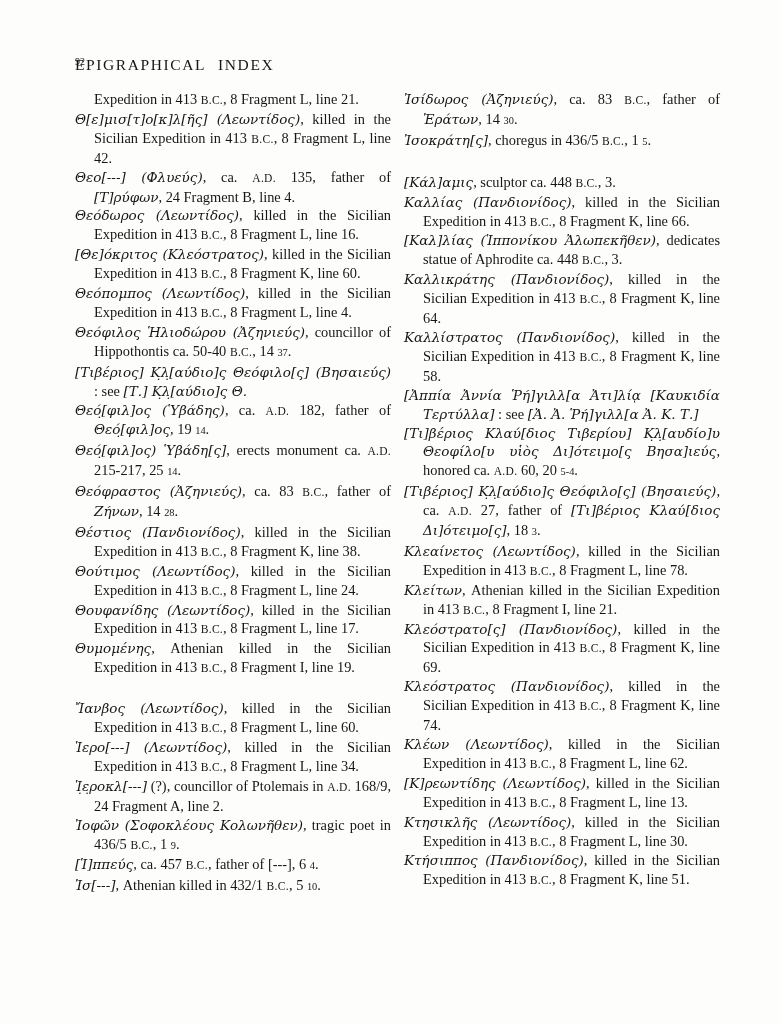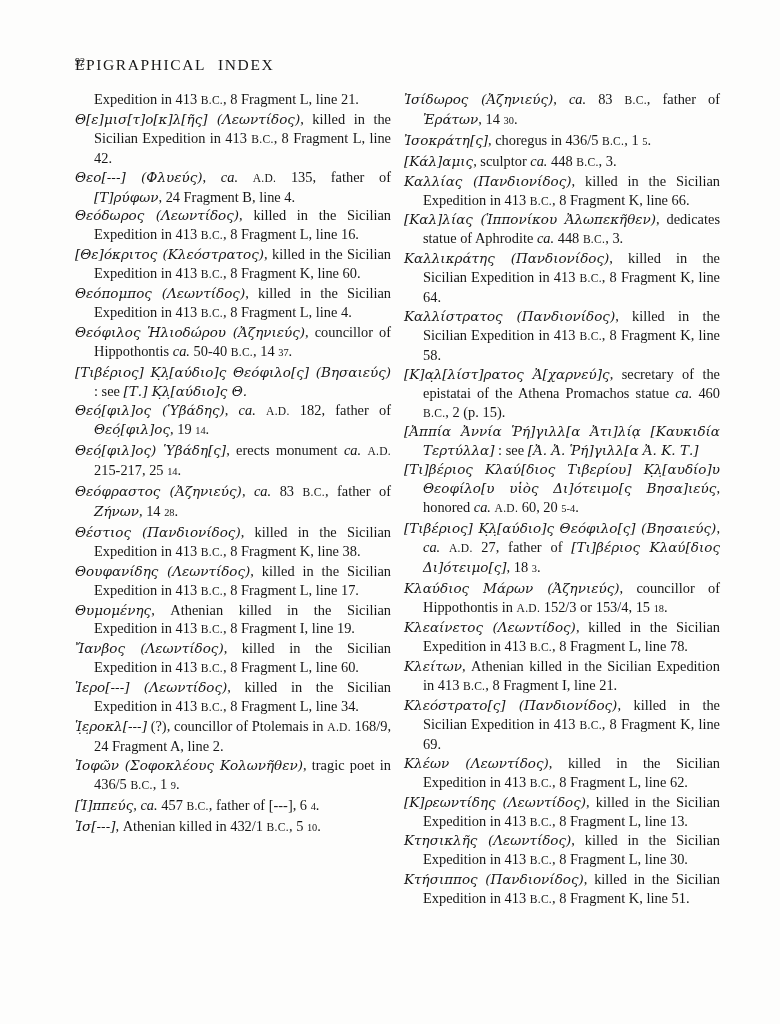--- a/index.html
+++ b/index.html
@@ -40,27 +40,27 @@
   .column { width: 316px; }
   .entry {
     margin: 0;
     font-size: 14.4px;
     line-height: 18.9px;
     text-align: justify;
     padding-left: 19px;
     text-indent: -19px;
   }
   .entry.cont { text-indent: 0; }
-  .entry.gap1 { }
+  .entry.gap1 { margin-top: 21px; }
   .seg-greek {
     font-family: "DejaVu Serif", serif;
     font-style: italic;
     font-size: 0.94em;
   }
-  .seg-ital { font-style: italic; }
+  .seg-ital { }
   .seg-sc { font-size: 0.8em; letter-spacing: 0.3px; }
   .seg-num { font-size: 0.72em; }
 </style>
 </head>
 <body>
 
 <div class="page">
   <div class="header">
     <span class="page-number">92</span>
     <div class="running-title">EPIGRAPHICAL INDEX</div>
@@ -72,44 +72,44 @@
         <p class="entry"><span class="seg-greek">Θεο[---] (Φλυεύς)</span><span class="seg-roman">, </span><span class="seg-ital">ca.</span><span class="seg-roman"> </span><span class="seg-sc">A.D.</span><span class="seg-roman"> 135, father of </span><span class="seg-greek">[Τ]ρύφων</span><span class="seg-roman">, 24 Fragment B, line 4.</span></p>
         <p class="entry"><span class="seg-greek">Θεόδωρος (Λεωντίδος)</span><span class="seg-roman">, killed in the Sicilian Expedition in 413 </span><span class="seg-sc">B.C.</span><span class="seg-roman">, 8 Fragment L, line 16.</span></p>
         <p class="entry"><span class="seg-greek">[Θε]όκριτος (Κλεόστρατος)</span><span class="seg-roman">, killed in the Sicilian Expedition in 413 </span><span class="seg-sc">B.C.</span><span class="seg-roman">, 8 Fragment K, line 60.</span></p>
         <p class="entry"><span class="seg-greek">Θεόπομπος (Λεωντίδος)</span><span class="seg-roman">, killed in the Sicilian Expedition in 413 </span><span class="seg-sc">B.C.</span><span class="seg-roman">, 8 Fragment L, line 4.</span></p>
         <p class="entry"><span class="seg-greek">Θεόφιλος Ἡλιοδώρου (Ἀζηνιεύς)</span><span class="seg-roman">, councillor of Hippothontis </span><span class="seg-ital">ca.</span><span class="seg-roman"> 50-40 </span><span class="seg-sc">B.C.</span><span class="seg-roman">, 14 </span><span class="seg-num">37</span><span class="seg-roman">.</span></p>
         <p class="entry"><span class="seg-greek">[Τιβέριος] Κ̣λ̣[αύδιο]ς Θεόφιλο[ς] (Βησαιεύς)</span><span class="seg-roman"> : see </span><span class="seg-greek">[Τ.] Κ̣λ̣[αύδιο]ς Θ.</span></p>
         <p class="entry"><span class="seg-greek">Θεό̣[φιλ]ος (Ὑβάδης)</span><span class="seg-roman">, </span><span class="seg-ital">ca.</span><span class="seg-roman"> </span><span class="seg-sc">A.D.</span><span class="seg-roman"> 182, father of </span><span class="seg-greek">Θεό̣[φιλ]ος</span><span class="seg-roman">, 19 </span><span class="seg-num">14</span><span class="seg-roman">.</span></p>
         <p class="entry"><span class="seg-greek">Θεό̣[φιλ]ος) Ὑβάδη[ς]</span><span class="seg-roman">, erects monument </span><span class="seg-ital">ca.</span><span class="seg-roman"> </span><span class="seg-sc">A.D.</span><span class="seg-roman"> 215-217, 25 </span><span class="seg-num">14</span><span class="seg-roman">.</span></p>
         <p class="entry"><span class="seg-greek">Θεόφραστος (Ἀζηνιεύς)</span><span class="seg-roman">, </span><span class="seg-ital">ca.</span><span class="seg-roman"> 83 </span><span class="seg-sc">B.C.</span><span class="seg-roman">, father of </span><span class="seg-greek">Ζήνων</span><span class="seg-roman">, 14 </span><span class="seg-num">28</span><span class="seg-roman">.</span></p>
         <p class="entry"><span class="seg-greek">Θέστιος (Πανδιονίδος)</span><span class="seg-roman">, killed in the Sicilian Expedition in 413 </span><span class="seg-sc">B.C.</span><span class="seg-roman">, 8 Fragment K, line 38.</span></p>
+        <p class="entry"><span class="seg-greek">Θούτιμος (Λεωντίδος)</span><span class="seg-roman">, killed in the Sicilian Expedition in 413 </span><span class="seg-sc">B.C.</span><span class="seg-roman">, 8 Fragment L, line 24.</span></p>
         <p class="entry"><span class="seg-greek">Θουφανίδης (Λεωντίδος)</span><span class="seg-roman">, killed in the Sicilian Expedition in 413 </span><span class="seg-sc">B.C.</span><span class="seg-roman">, 8 Fragment L, line 17.</span></p>
         <p class="entry"><span class="seg-greek">Θυμομένης</span><span class="seg-roman">, Athenian killed in the Sicilian Expedition in 413 </span><span class="seg-sc">B.C.</span><span class="seg-roman">, 8 Fragment I, line 19.</span></p>
         <p class="entry gap1"><span class="seg-greek">Ἴανβος (Λεωντίδος)</span><span class="seg-roman">, killed in the Sicilian Expedition in 413 </span><span class="seg-sc">B.C.</span><span class="seg-roman">, 8 Fragment L, line 60.</span></p>
         <p class="entry"><span class="seg-greek">Ἱερο[---] (Λεωντίδος)</span><span class="seg-roman">, killed in the Sicilian Expedition in 413 </span><span class="seg-sc">B.C.</span><span class="seg-roman">, 8 Fragment L, line 34.</span></p>
         <p class="entry"><span class="seg-greek">Ἱ̣ε̣ροκλ[---]</span><span class="seg-roman"> (?), councillor of Ptolemais in </span><span class="seg-sc">A.D.</span><span class="seg-roman"> 168/9, 24 Fragment A, line 2.</span></p>
         <p class="entry"><span class="seg-greek">Ἰοφῶν (Σοφοκλέους Κολωνῆθεν)</span><span class="seg-roman">, tragic poet in 436/5 </span><span class="seg-sc">B.C.</span><span class="seg-roman">, 1 </span><span class="seg-num">9</span><span class="seg-roman">.</span></p>
         <p class="entry"><span class="seg-greek">[Ἱ]ππεύς</span><span class="seg-roman">, </span><span class="seg-ital">ca.</span><span class="seg-roman"> 457 </span><span class="seg-sc">B.C.</span><span class="seg-roman">, father of [---], 6 </span><span class="seg-num">4</span><span class="seg-roman">.</span></p>
         <p class="entry"><span class="seg-greek">Ἰσ[---]</span><span class="seg-roman">, Athenian killed in 432/1 </span><span class="seg-sc">B.C.</span><span class="seg-roman">, 5 </span><span class="seg-num">10</span><span class="seg-roman">.</span></p>
       </div>
     <div class="column">
         <p class="entry"><span class="seg-greek">Ἰσίδωρος (Ἀζηνιεύς)</span><span class="seg-roman">, </span><span class="seg-ital">ca.</span><span class="seg-roman"> 83 </span><span class="seg-sc">B.C.</span><span class="seg-roman">, father of </span><span class="seg-greek">Ἐράτων</span><span class="seg-roman">, 14 </span><span class="seg-num">30</span><span class="seg-roman">.</span></p>
         <p class="entry"><span class="seg-greek">Ἰσοκράτη[ς]</span><span class="seg-roman">, choregus in 436/5 </span><span class="seg-sc">B.C.</span><span class="seg-roman">, 1 </span><span class="seg-num">5</span><span class="seg-roman">.</span></p>
         <p class="entry gap1"><span class="seg-greek">[Κάλ]αμις</span><span class="seg-roman">, sculptor </span><span class="seg-ital">ca.</span><span class="seg-roman"> 448 </span><span class="seg-sc">B.C.</span><span class="seg-roman">, 3.</span></p>
         <p class="entry"><span class="seg-greek">Καλλίας (Πανδιονίδος)</span><span class="seg-roman">, killed in the Sicilian Expedition in 413 </span><span class="seg-sc">B.C.</span><span class="seg-roman">, 8 Fragment K, line 66.</span></p>
         <p class="entry"><span class="seg-greek">[Καλ]λίας (Ἱππονίκου Ἀλωπεκῆθεν)</span><span class="seg-roman">, dedicates statue of Aphrodite </span><span class="seg-ital">ca.</span><span class="seg-roman"> 448 </span><span class="seg-sc">B.C.</span><span class="seg-roman">, 3.</span></p>
         <p class="entry"><span class="seg-greek">Καλλικράτης (Πανδιονίδος)</span><span class="seg-roman">, killed in the Sicilian Expedition in 413 </span><span class="seg-sc">B.C.</span><span class="seg-roman">, 8 Fragment K, line 64.</span></p>
         <p class="entry"><span class="seg-greek">Καλλίστρατος (Πανδιονίδος)</span><span class="seg-roman">, killed in the Sicilian Expedition in 413 </span><span class="seg-sc">B.C.</span><span class="seg-roman">, 8 Fragment K, line 58.</span></p>
-        <p class="entry"><span class="seg-greek">[Κ]α̣λ[λίστ]ρατος Ἀ[χαρνεύ]ς</span><span class="seg-roman">, secretary of the epistatai of the Athena Promachos statue </span><span class="seg-ital">ca.</span><span class="seg-roman"> 460 </span><span class="seg-sc">B.C.</span><span class="seg-roman">, 2 (p. 15).</span></p>
         <p class="entry"><span class="seg-greek">[Ἀππία Ἀννία Ῥή]γιλλ[α Ἀτι]λίᾳ [Καυκιδία Τερτύλλα]</span><span class="seg-roman"> : see </span><span class="seg-greek">[Ἀ. Ἀ. Ῥή]γιλλ[α Ἀ. Κ. Τ.]</span></p>
         <p class="entry"><span class="seg-greek">[Τι]βέριος Κλαύ[διος Τιβερίου] Κ̣λ̣[αυδίο]υ Θεοφίλο[υ υἱὸς Δι]ότειμο[ς Βησα]ιεύς</span><span class="seg-roman">, honored </span><span class="seg-ital">ca.</span><span class="seg-roman"> </span><span class="seg-sc">A.D.</span><span class="seg-roman"> 60, 20 </span><span class="seg-num">5-4</span><span class="seg-roman">.</span></p>
         <p class="entry"><span class="seg-greek">[Τιβέριος] Κ̣λ̣[αύδιο]ς Θεόφιλο[ς] (Βησαιεύς)</span><span class="seg-roman">, </span><span class="seg-ital">ca.</span><span class="seg-roman"> </span><span class="seg-sc">A.D.</span><span class="seg-roman"> 27, father of </span><span class="seg-greek">[Τι]βέριος Κλαύ[διος Δι]ότειμο[ς]</span><span class="seg-roman">, 18 </span><span class="seg-num">3</span><span class="seg-roman">.</span></p>
-        <p class="entry"><span class="seg-greek">Κλαύδιος Μάρων (Ἀζηνιεύς)</span><span class="seg-roman">, councillor of Hippothontis in </span><span class="seg-sc">A.D.</span><span class="seg-roman"> 152/3 or 153/4, 15 </span><span class="seg-num">18</span><span class="seg-roman">.</span></p>
         <p class="entry"><span class="seg-greek">Κλεαίνετος (Λεωντίδος)</span><span class="seg-roman">, killed in the Sicilian Expedition in 413 </span><span class="seg-sc">B.C.</span><span class="seg-roman">, 8 Fragment L, line 78.</span></p>
         <p class="entry"><span class="seg-greek">Κλείτων</span><span class="seg-roman">, Athenian killed in the Sicilian Expedition in 413 </span><span class="seg-sc">B.C.</span><span class="seg-roman">, 8 Fragment I, line 21.</span></p>
         <p class="entry"><span class="seg-greek">Κλεόστρατο[ς] (Πανδιονίδος)</span><span class="seg-roman">, killed in the Sicilian Expedition in 413 </span><span class="seg-sc">B.C.</span><span class="seg-roman">, 8 Fragment K, line 69.</span></p>
+        <p class="entry"><span class="seg-greek">Κλεόστρατος (Πανδιονίδος)</span><span class="seg-roman">, killed in the Sicilian Expedition in 413 </span><span class="seg-sc">B.C.</span><span class="seg-roman">, 8 Fragment K, line 74.</span></p>
         <p class="entry"><span class="seg-greek">Κλέων (Λεωντίδος)</span><span class="seg-roman">, killed in the Sicilian Expedition in 413 </span><span class="seg-sc">B.C.</span><span class="seg-roman">, 8 Fragment L, line 62.</span></p>
         <p class="entry"><span class="seg-greek">[Κ]ρεωντίδης (Λεωντίδος)</span><span class="seg-roman">, killed in the Sicilian Expedition in 413 </span><span class="seg-sc">B.C.</span><span class="seg-roman">, 8 Fragment L, line 13.</span></p>
         <p class="entry"><span class="seg-greek">Κτησικλῆς (Λεωντίδος)</span><span class="seg-roman">, killed in the Sicilian Expedition in 413 </span><span class="seg-sc">B.C.</span><span class="seg-roman">, 8 Fragment L, line 30.</span></p>
         <p class="entry"><span class="seg-greek">Κτήσιππος (Πανδιονίδος)</span><span class="seg-roman">, killed in the Sicilian Expedition in 413 </span><span class="seg-sc">B.C.</span><span class="seg-roman">, 8 Fragment K, line 51.</span></p>
       </div>
   </div>
 </div>
 
 </body></html>

